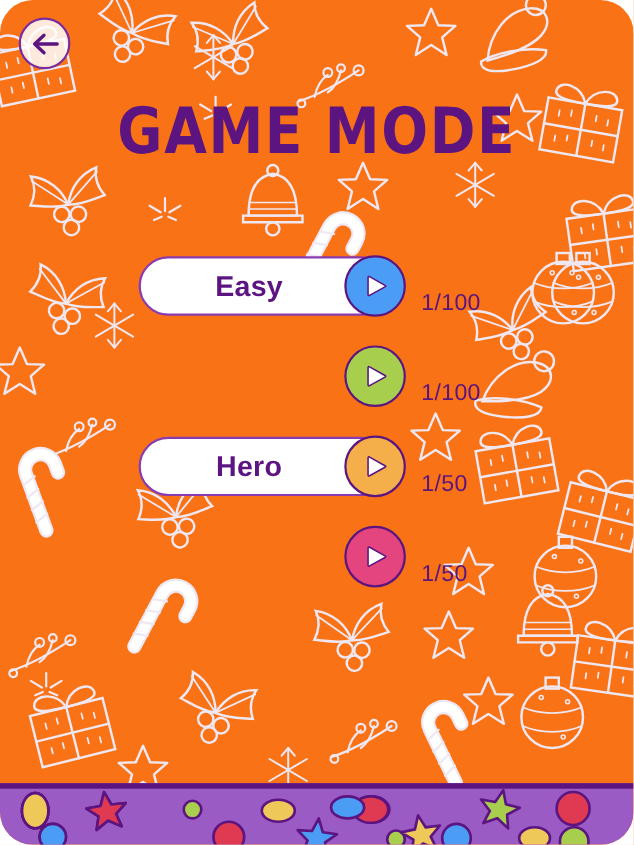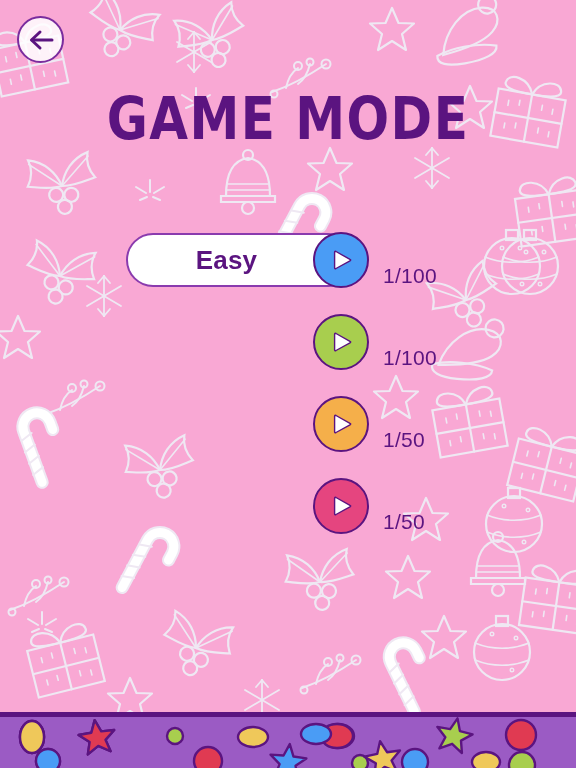--- a/index.html
+++ b/index.html
@@ -6,22 +6,23 @@
   html, body {
     margin: 0;
     padding: 0;
     background: #ffffff;
   }
   #app {
     position: relative;
     width: 576px;
     height: 768px;
     overflow: hidden;
-    background: #f9a8d4;
+    background: #f97316;
     font-family: "Liberation Sans", sans-serif;
+    border-radius: 30px;
     -webkit-font-smoothing: antialiased;
   }
 
   
   #bg-pattern {
     position: absolute;
     left: 0; top: 0;
     width: 576px;
     height: 768px;
     pointer-events: none;
@@ -322,20 +323,23 @@
     <div class="mode-row">
       <div class="play-circle" style="background:#A8CE4E">
         <svg width="30" height="30" viewBox="0 0 30 30">
           <path d="M10 6.5 L24 14.4 Q25.4 15 24 15.8 L10 23.5 Q8.6 24.2 8.6 22.7 L8.6 7.3 Q8.6 5.8 10 6.5 Z" fill="#FFFFFF" stroke="#5B1480" stroke-width="1.4" stroke-linejoin="round"></path>
         </svg>
       </div>
       <div class="mode-count">1/100</div>
     </div>
 
     <div class="mode-row">
+      <div class="mode-pill">
+        <span class="mode-label">Hero</span>
+      </div>
       <div class="play-circle" style="background:#F5AF4A">
         <svg width="30" height="30" viewBox="0 0 30 30">
           <path d="M10 6.5 L24 14.4 Q25.4 15 24 15.8 L10 23.5 Q8.6 24.2 8.6 22.7 L8.6 7.3 Q8.6 5.8 10 6.5 Z" fill="#FFFFFF" stroke="#5B1480" stroke-width="1.4" stroke-linejoin="round"></path>
         </svg>
       </div>
       <div class="mode-count">1/50</div>
     </div>
 
     <div class="mode-row">
       <div class="play-circle" style="background:#E5457F">

